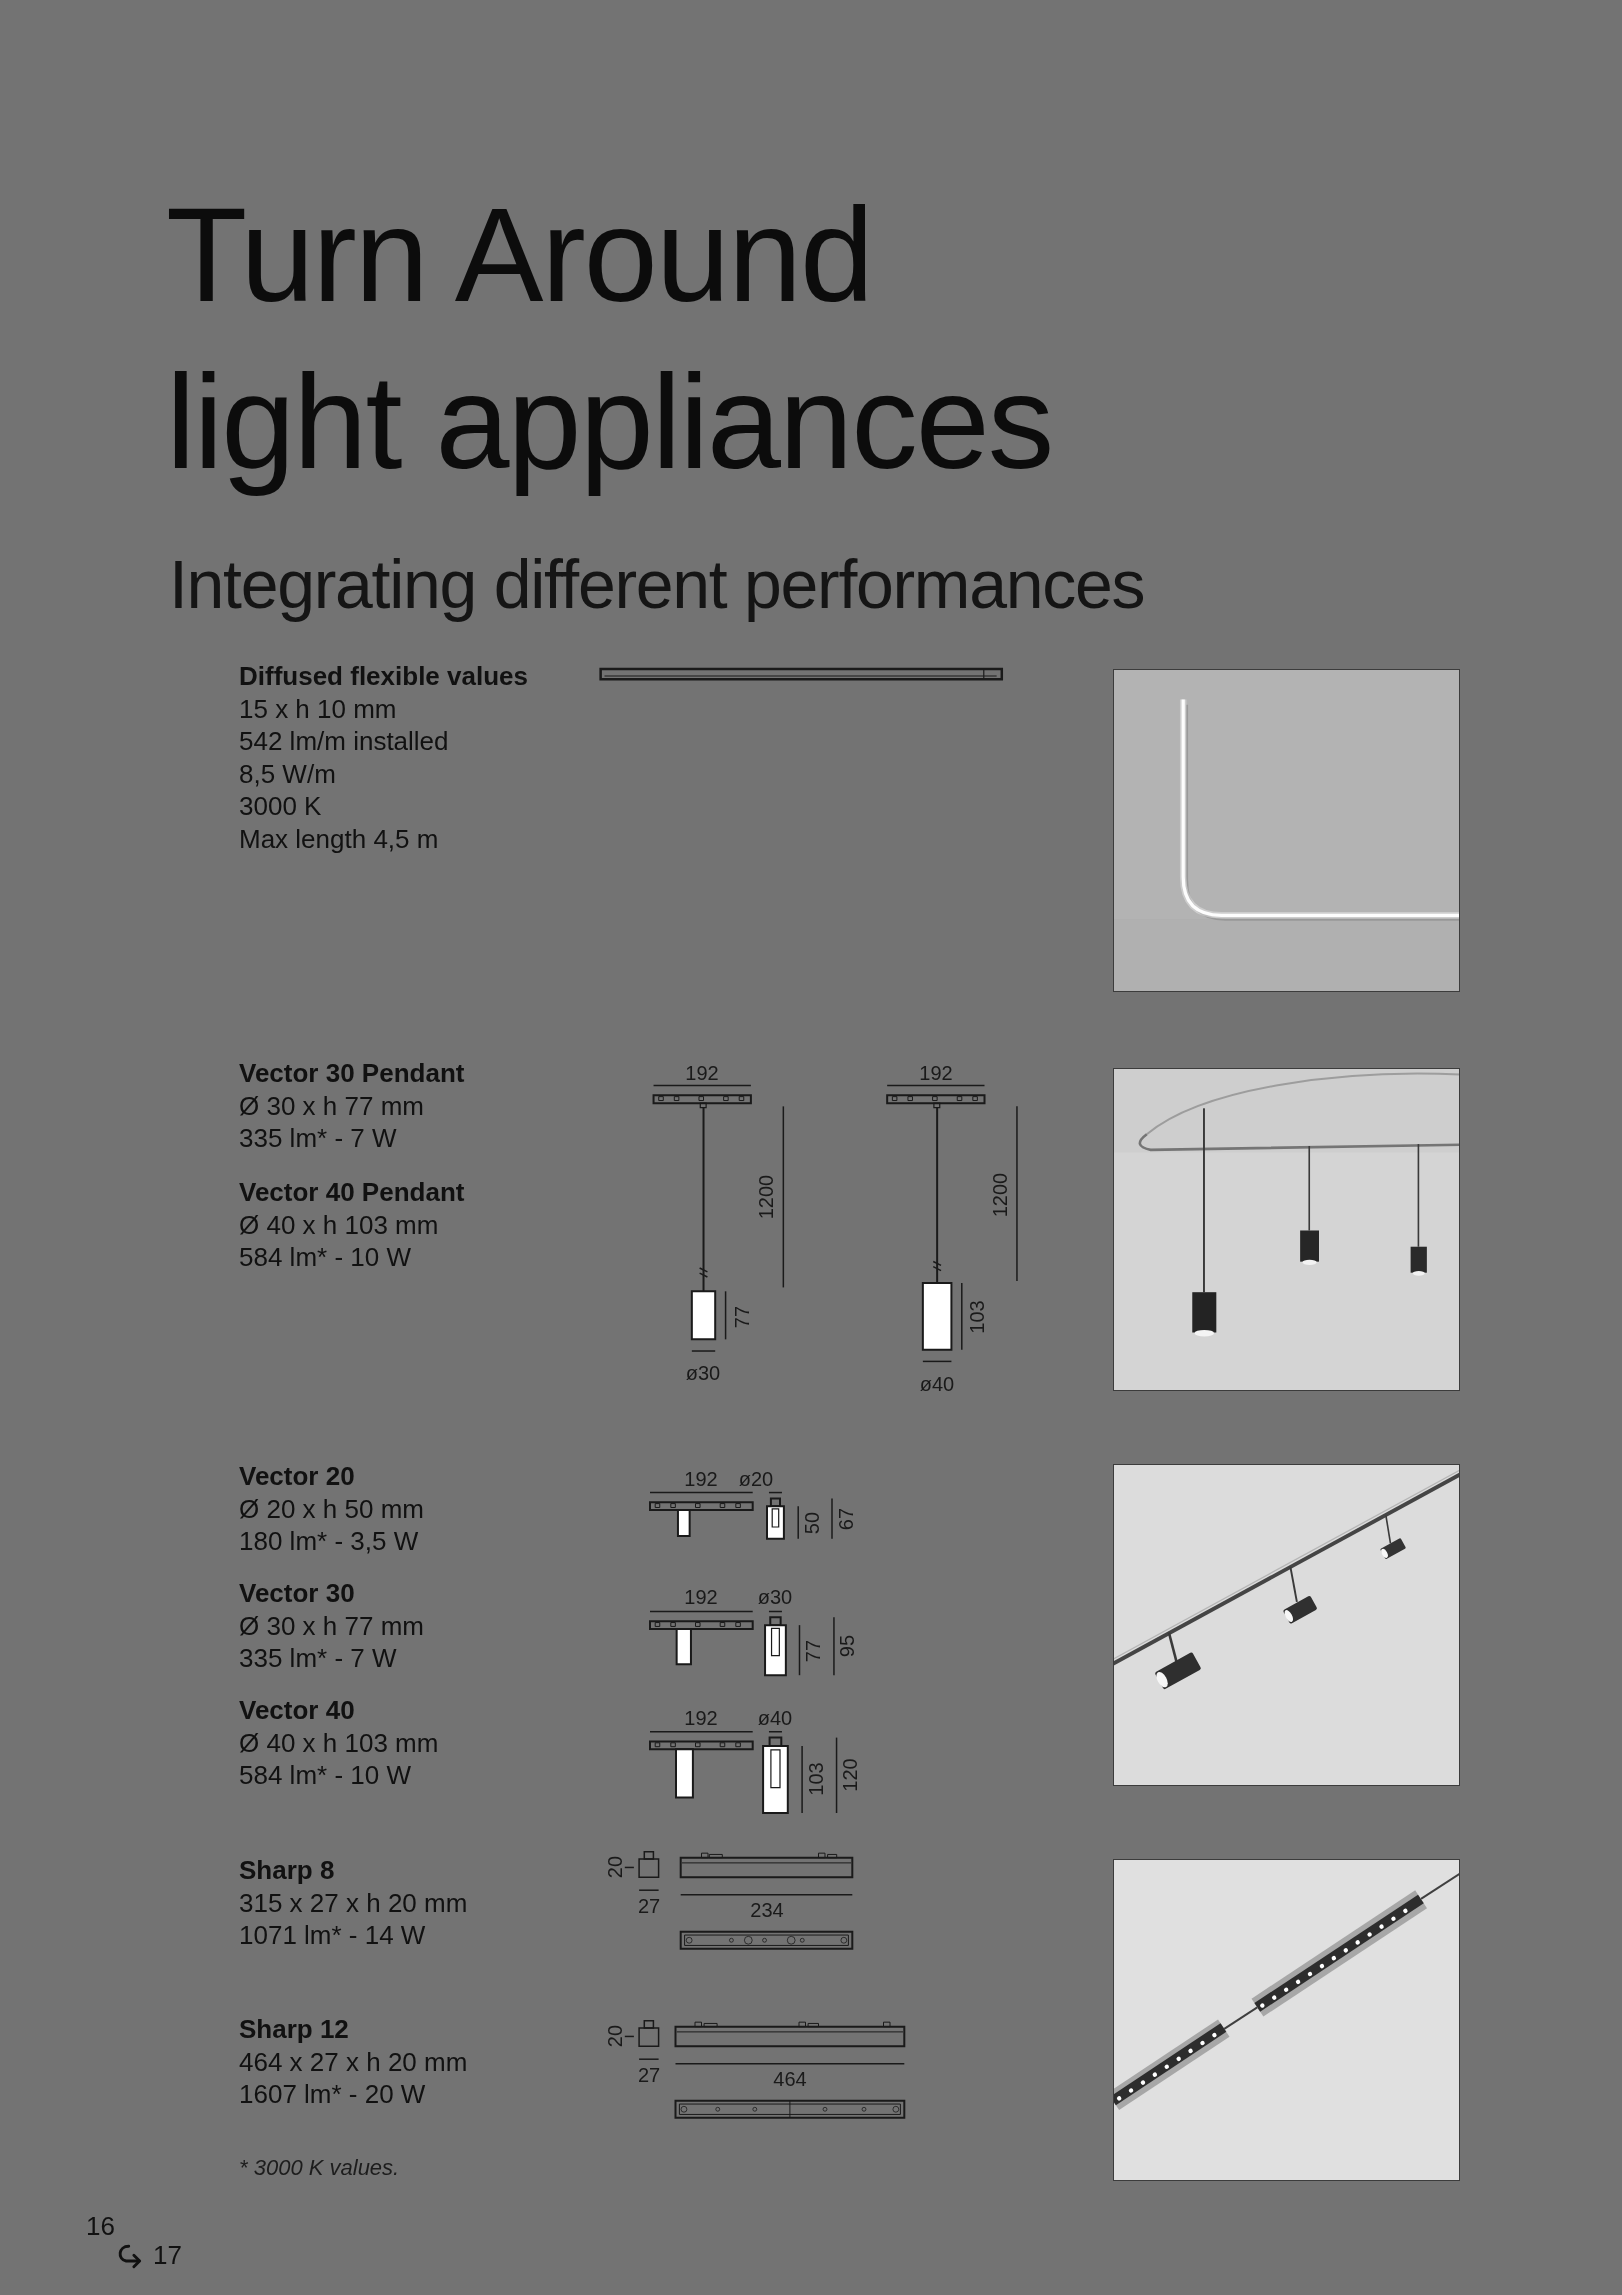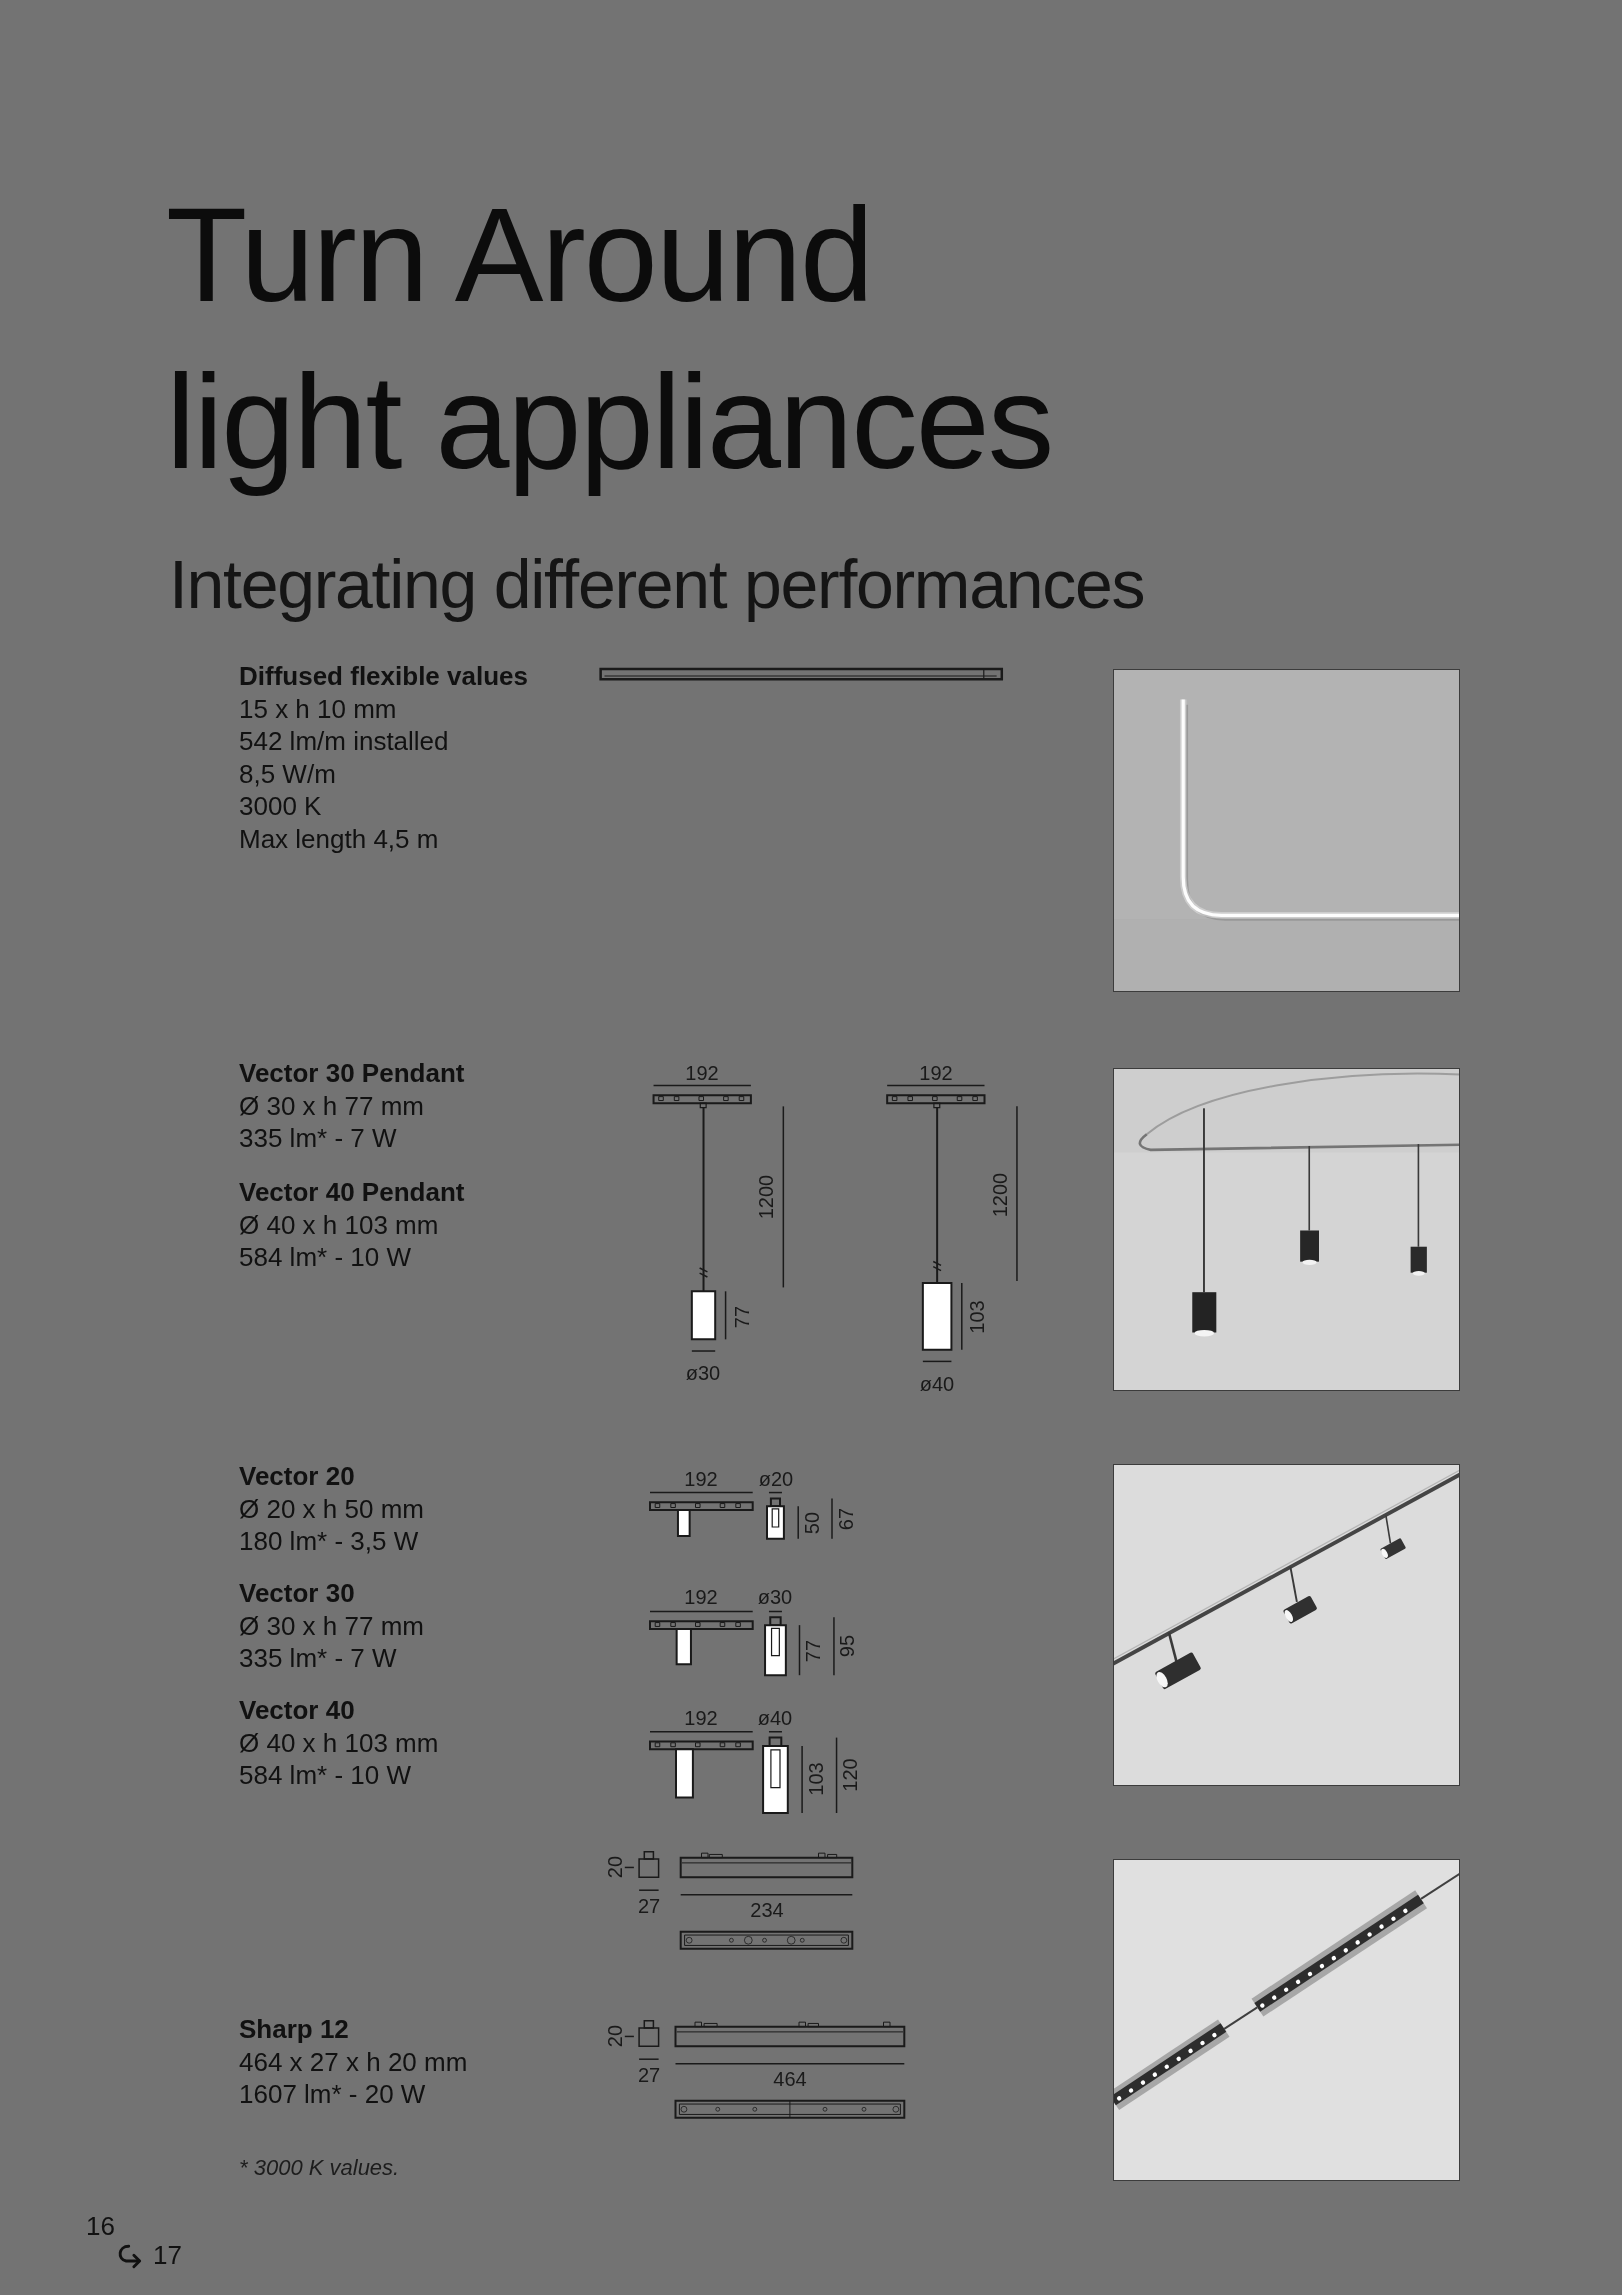--- a/index.html
+++ b/index.html
@@ -184,21 +184,21 @@
       <line x1="203" y1="415" x2="223" y2="415" stroke-width="1.5"></line>
       <rect x="204" y="424" width="18" height="13"></rect>
       <rect x="194" y="437" width="38" height="103" fill="#ffffff"></rect>
       <rect x="206" y="443" width="14" height="58" stroke-width="1.2"></rect>
       <line x1="254" y1="437" x2="254" y2="540" stroke-width="1.5"></line>
       <line x1="307" y1="424" x2="307" y2="540" stroke-width="1.5"></line>
     </g>
   </svg>
 
   <span class="abs dim ctr" style="left:701px;top:1468px;">192</span>
-  <span class="abs dim ctr" style="left:776px;top:1468px;">ø20</span>
+  <span class="abs dim ctr" style="left:756px;top:1468px;">ø20</span>
   <span class="abs dim rot" style="left:812px;top:1523px;">50</span>
   <span class="abs dim rot" style="left:846px;top:1519px;">67</span>
   <span class="abs dim ctr" style="left:701px;top:1586px;">192</span>
   <span class="abs dim ctr" style="left:775px;top:1586px;">ø30</span>
   <span class="abs dim rot" style="left:813px;top:1651px;">77</span>
   <span class="abs dim rot" style="left:847px;top:1646px;">95</span>
   <span class="abs dim ctr" style="left:701px;top:1707px;">192</span>
   <span class="abs dim ctr" style="left:775px;top:1707px;">ø40</span>
   <span class="abs dim rot" style="left:816px;top:1779px;">103</span>
   <span class="abs dim rot" style="left:850px;top:1775px;">120</span>
@@ -217,20 +217,25 @@
       <rect x="264" y="212" width="48" height="24" rx="3" fill="#303030"></rect>
       <ellipse cx="268" cy="224" rx="5" ry="10" fill="#f6f6f6"></ellipse>
     </g>
     <line x1="420" y1="79" x2="427" y2="122" stroke="#3a3a3a" stroke-width="2.5"></line>
     <g transform="rotate(-29 431 130)">
       <rect x="413" y="121" width="36" height="18" rx="2" fill="#333333"></rect>
       <ellipse cx="416" cy="130" rx="4" ry="7.5" fill="#f6f6f6"></ellipse>
     </g>
   </svg>
 
+  <div class="abs spec" style="left:239px;top:1854px;">
+    <div class="t">Sharp 8</div>
+    <div>315 x 27 x h 20 mm</div>
+    <div>1071 lm* - 14 W</div>
+  </div>
   <div class="abs spec" style="left:239px;top:2013px;">
     <div class="t">Sharp 12</div>
     <div>464 x 27 x h 20 mm</div>
     <div>1607 lm* - 20 W</div>
   </div>
 
   <svg class="abs draw" style="left:604px;top:1846px;" width="312" height="286" viewBox="0 0 480 440">
     <g stroke="#1a1a1a" stroke-width="2" fill="none">
 
       <line x1="32" y1="33" x2="46" y2="33" stroke-width="1.5"></line>

